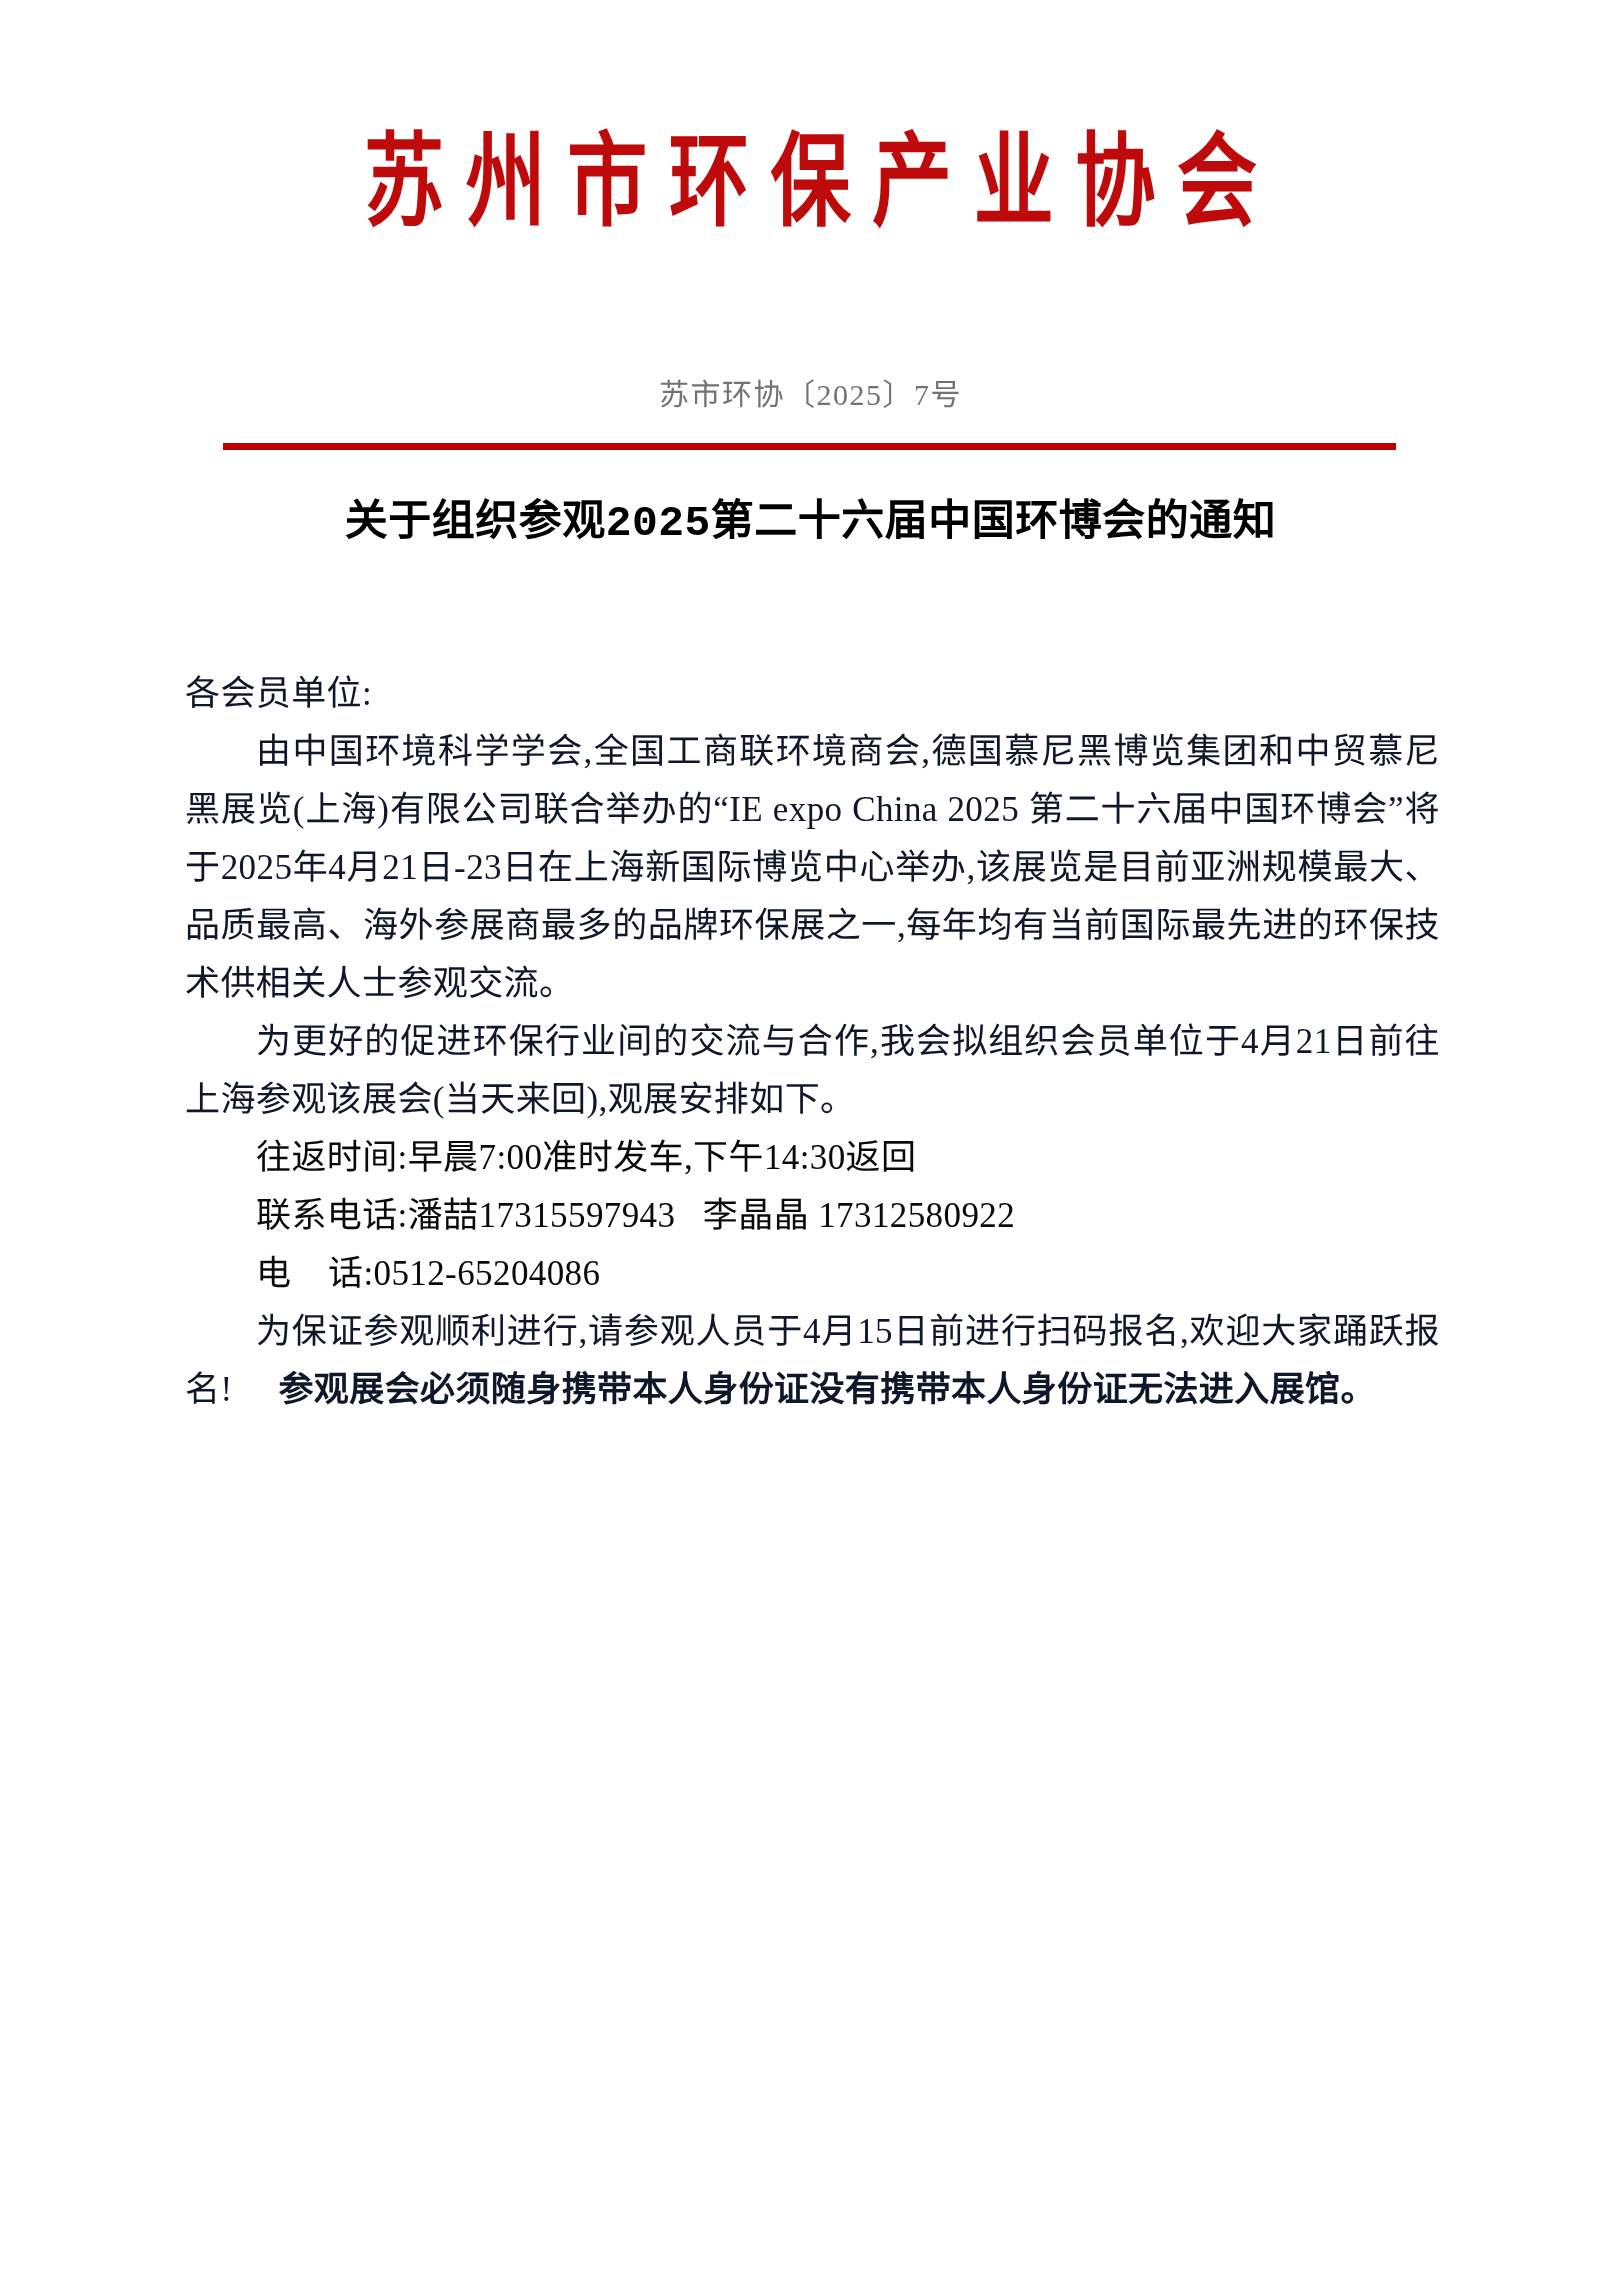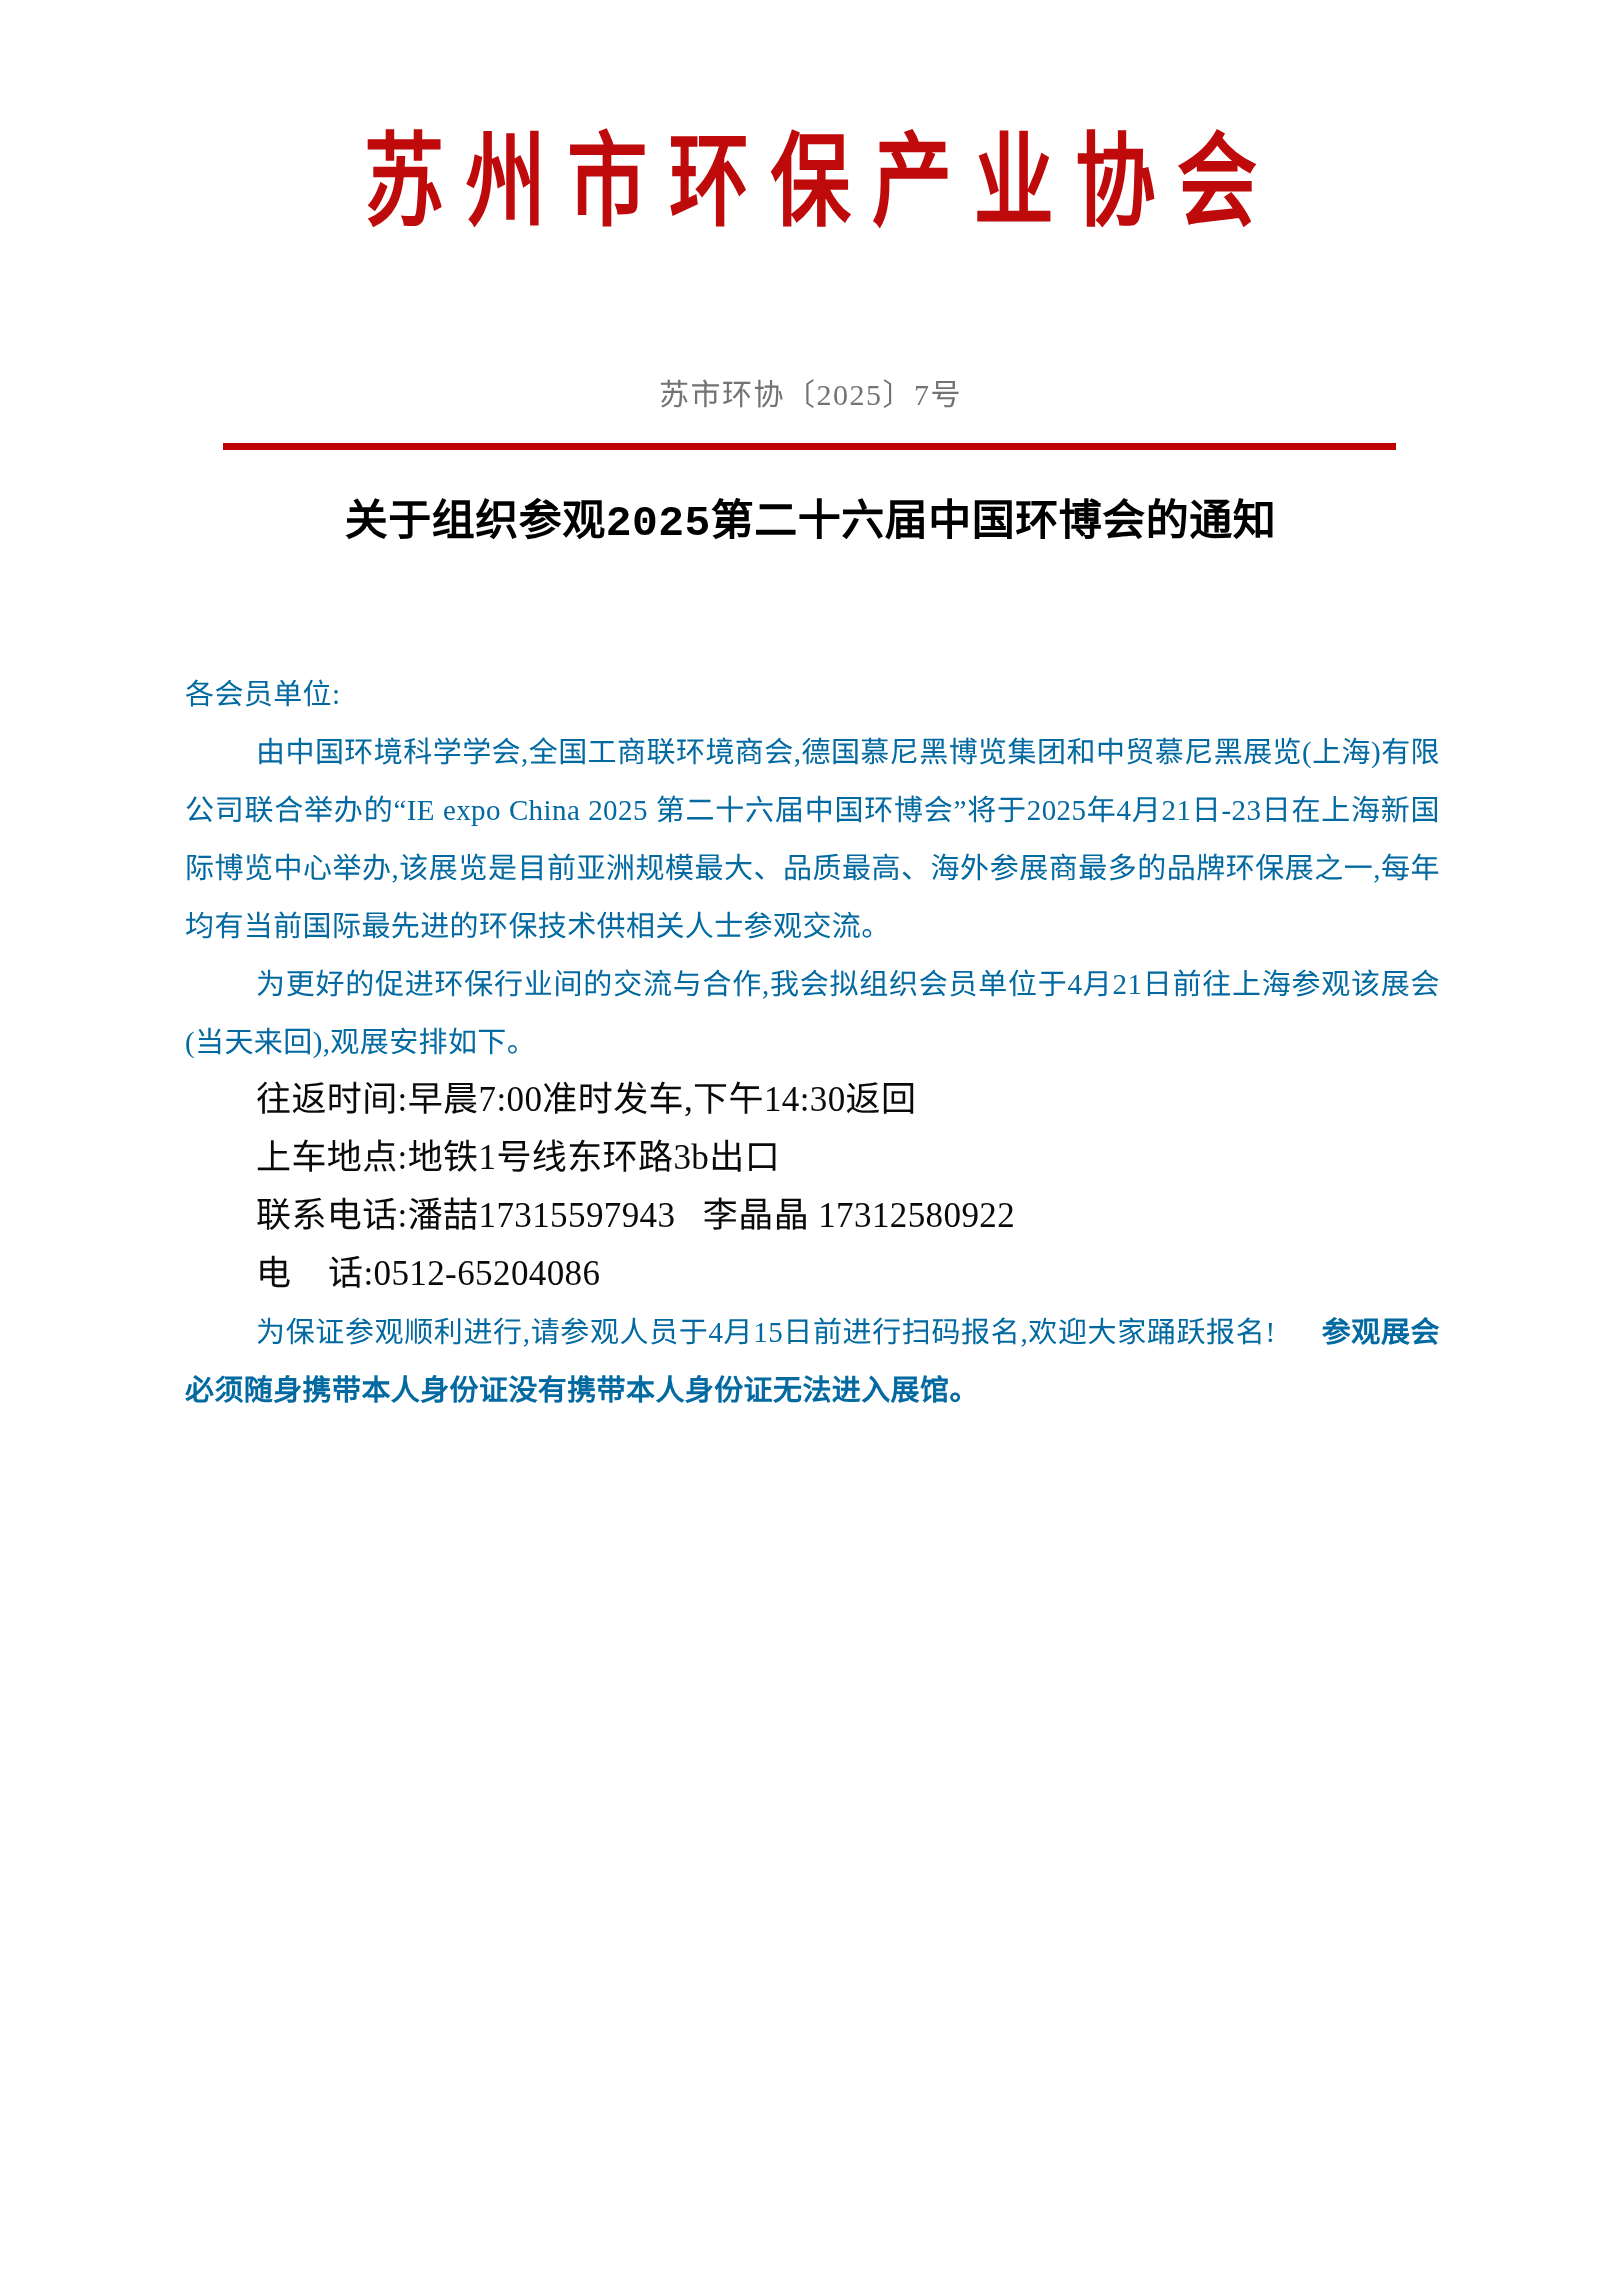--- a/index.html
+++ b/index.html
@@ -85,23 +85,23 @@
 
   
   .body-block {
     position: absolute;
     left: 185px;
     top: 665px;
     width: 1255px;
   }
   .para {
     font-family: "Liberation Serif", "DejaVu Serif", serif;
-    font-size: 29px;
+    font-size: 35px;
     line-height: 58px;
-    color: #0369a1;
+    color: #0f172a;
     text-align: justify;
     text-justify: inter-ideograph;
     margin: 0 0 0 0;
     letter-spacing: 0.4px;
   }
   .para.salutation {
     text-indent: 0;
     margin-bottom: 0px;
   }
   .para.indent {
@@ -144,21 +144,20 @@
   <div class="body-block">
 
     <p class="para salutation">各会员单位:</p>
 
     <p class="para indent">由中国环境科学学会,全国工商联环境商会,德国慕尼黑博览集团和中贸慕尼黑展览(上海)有限公司联合举办的“IE expo China 2025 第二十六届中国环博会”将于2025年4月21日-23日在上海新国际博览中心举办,该展览是目前亚洲规模最大、品质最高、海外参展商最多的品牌环保展之一,每年均有当前国际最先进的环保技术供相关人士参观交流。</p>
 
     <p class="para indent">为更好的促进环保行业间的交流与合作,我会拟组织会员单位于4月21日前往上海参观该展会(当天来回),观展安排如下。</p>
 
     <ul class="info-list">
       <li class="info-item">往返时间:早晨7:00准时发车,下午14:30返回</li>
-      <li class="info-item">上车地点:地铁1号线东环路3b出口</li>
       <li class="info-item">联系电话:潘喆17315597943   李晶晶 17312580922</li>
       <li class="info-item">电    话:0512-65204086</li>
     </ul>
 
     <p class="para indent"><span>为保证参观顺利进行,请参观人员于4月15日前进行扫码报名,欢迎大家踊跃报名!</span><span class="emph">参观展会必须随身携带本人身份证没有携带本人身份证无法进入展馆。</span></p>
 
   </div>
 
 </div>
 

